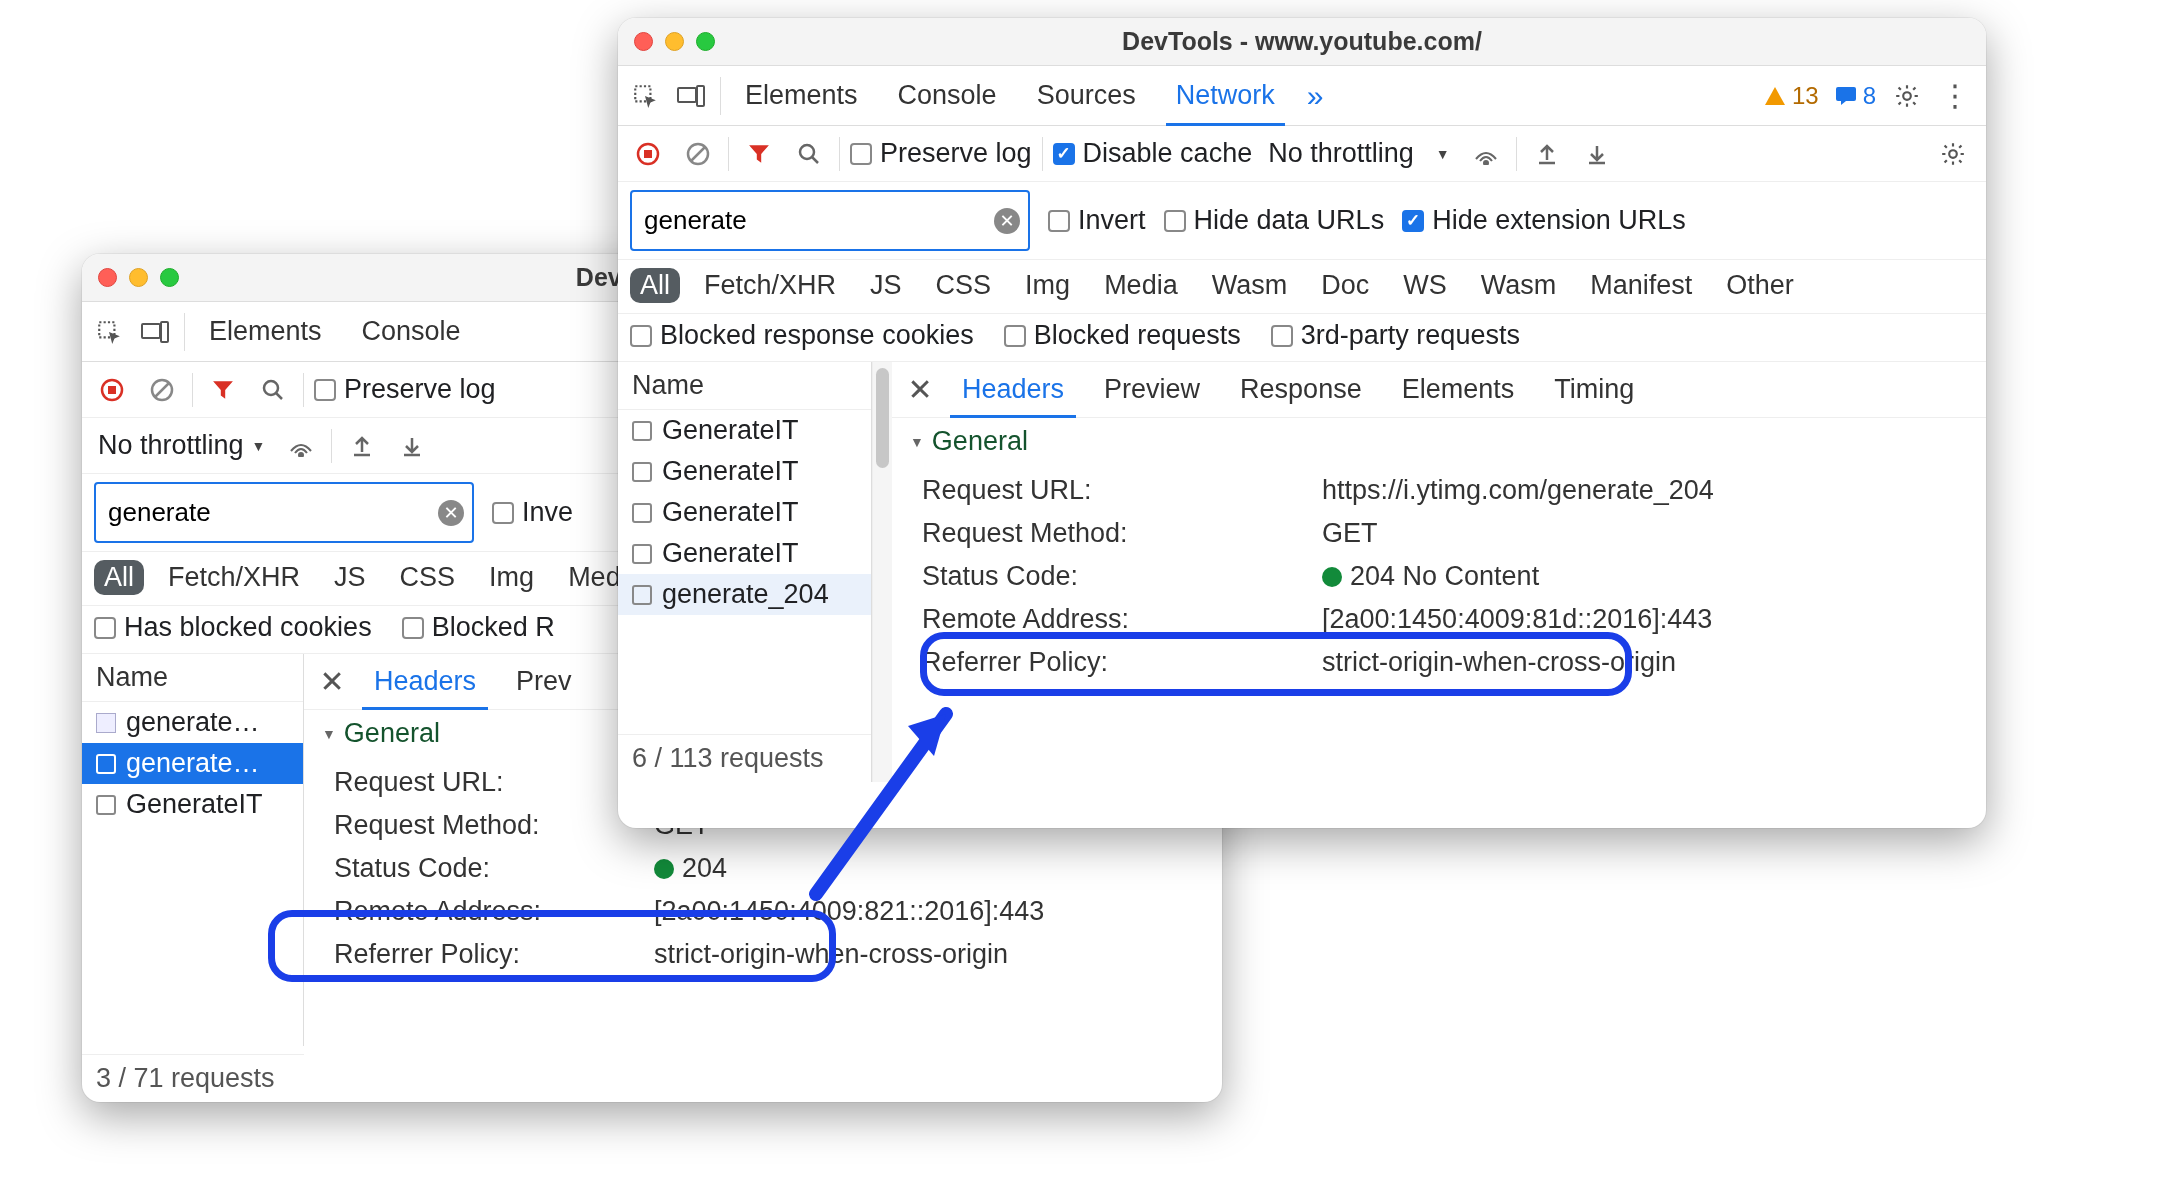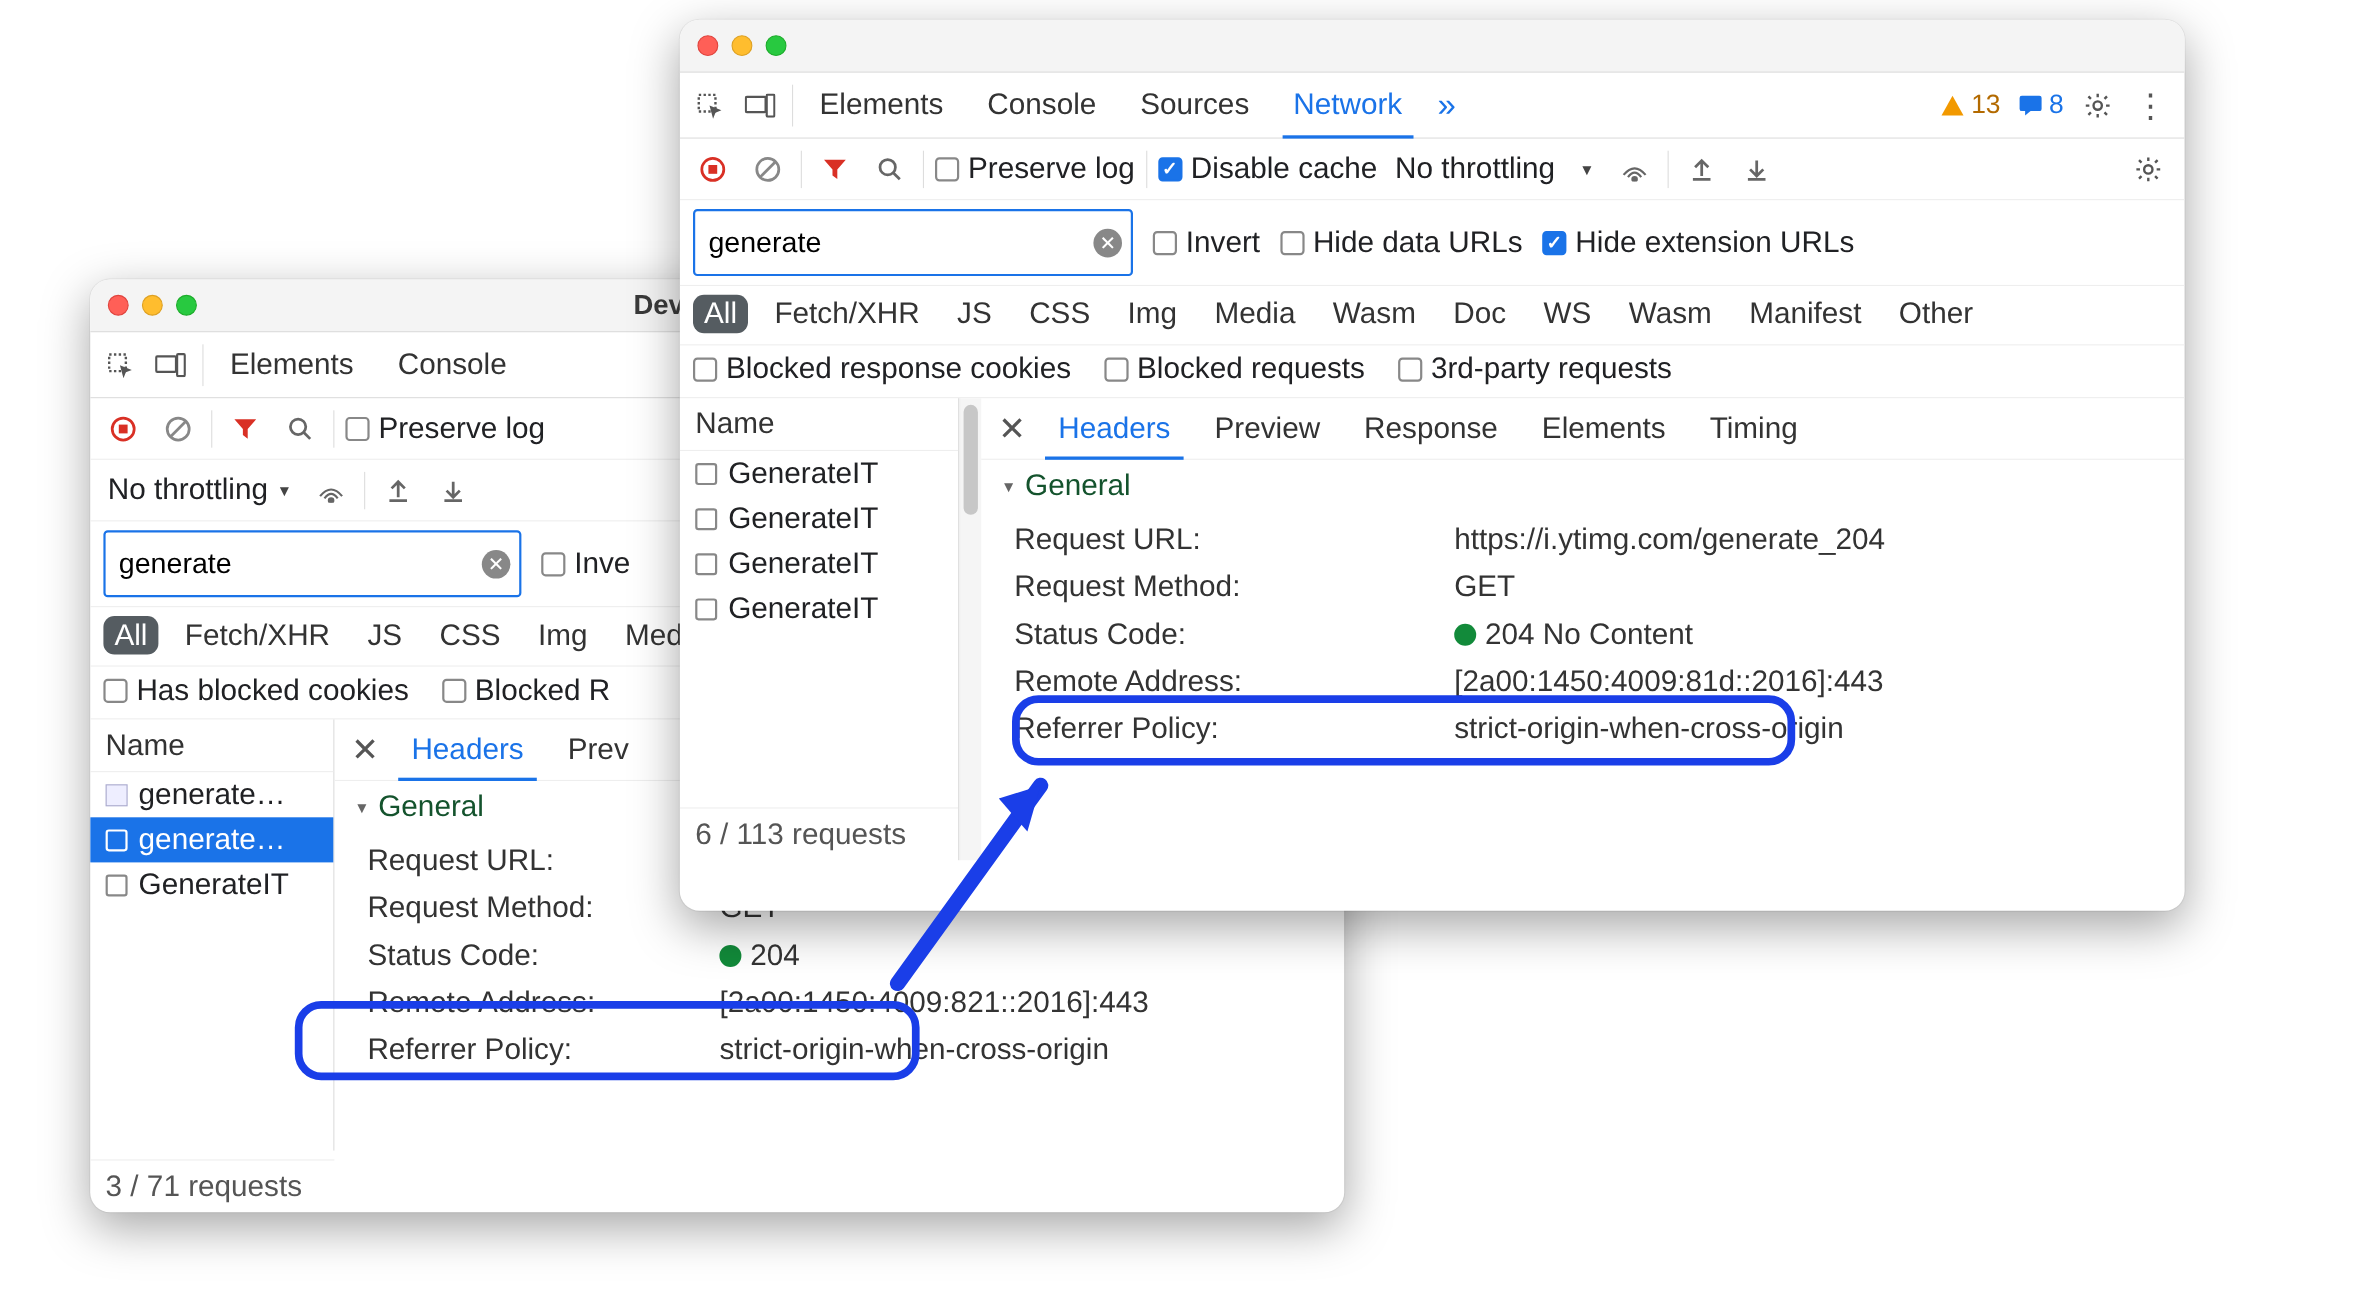--- a/index.html
+++ b/index.html
@@ -320,20 +320,21 @@
   </div>
 </div>
 
 <div class="win" style="left:618px; top:18px; width:1368px; height:810px;">
   <div class="titlebar">
     <div class="traffic">
       <span class="t-close"></span>
       <span class="t-min"></span>
       <span class="t-max"></span>
     </div>
+    <div class="title">DevTools - www.youtube.com/</div>
   </div>
 
   <div class="tabbar">
     <div class="ic">
       <svg width="26" height="26" viewBox="0 0 24 24" fill="none" stroke="#555" stroke-width="2">
             <rect x="3" y="3" width="14" height="14" stroke-dasharray="2 2"></rect>
             <path d="M12 12 L22 16 L17 18 L15 23 Z" fill="#555" stroke="none"></path>
           </svg>
     </div>
     <div class="ic">
@@ -509,20 +510,24 @@
               <span>GenerateIT</span>
             </div>
         <div class="row">
               <span class="ico"></span>
               <span>GenerateIT</span>
             </div>
         <div class="row">
               <span class="ico"></span>
               <span>GenerateIT</span>
             </div>
+        <div class="row hov">
+              <span class="ico"></span>
+              <span>generate_204</span>
+            </div>
       </div>
       <div class="namefoot">6 / 113 requests</div>
     </div>
 
     <div class="scrolltrack">
           <div class="scrollthumb"></div>
         </div>
 
     <div class="detail">
       <div class="dtabs">

